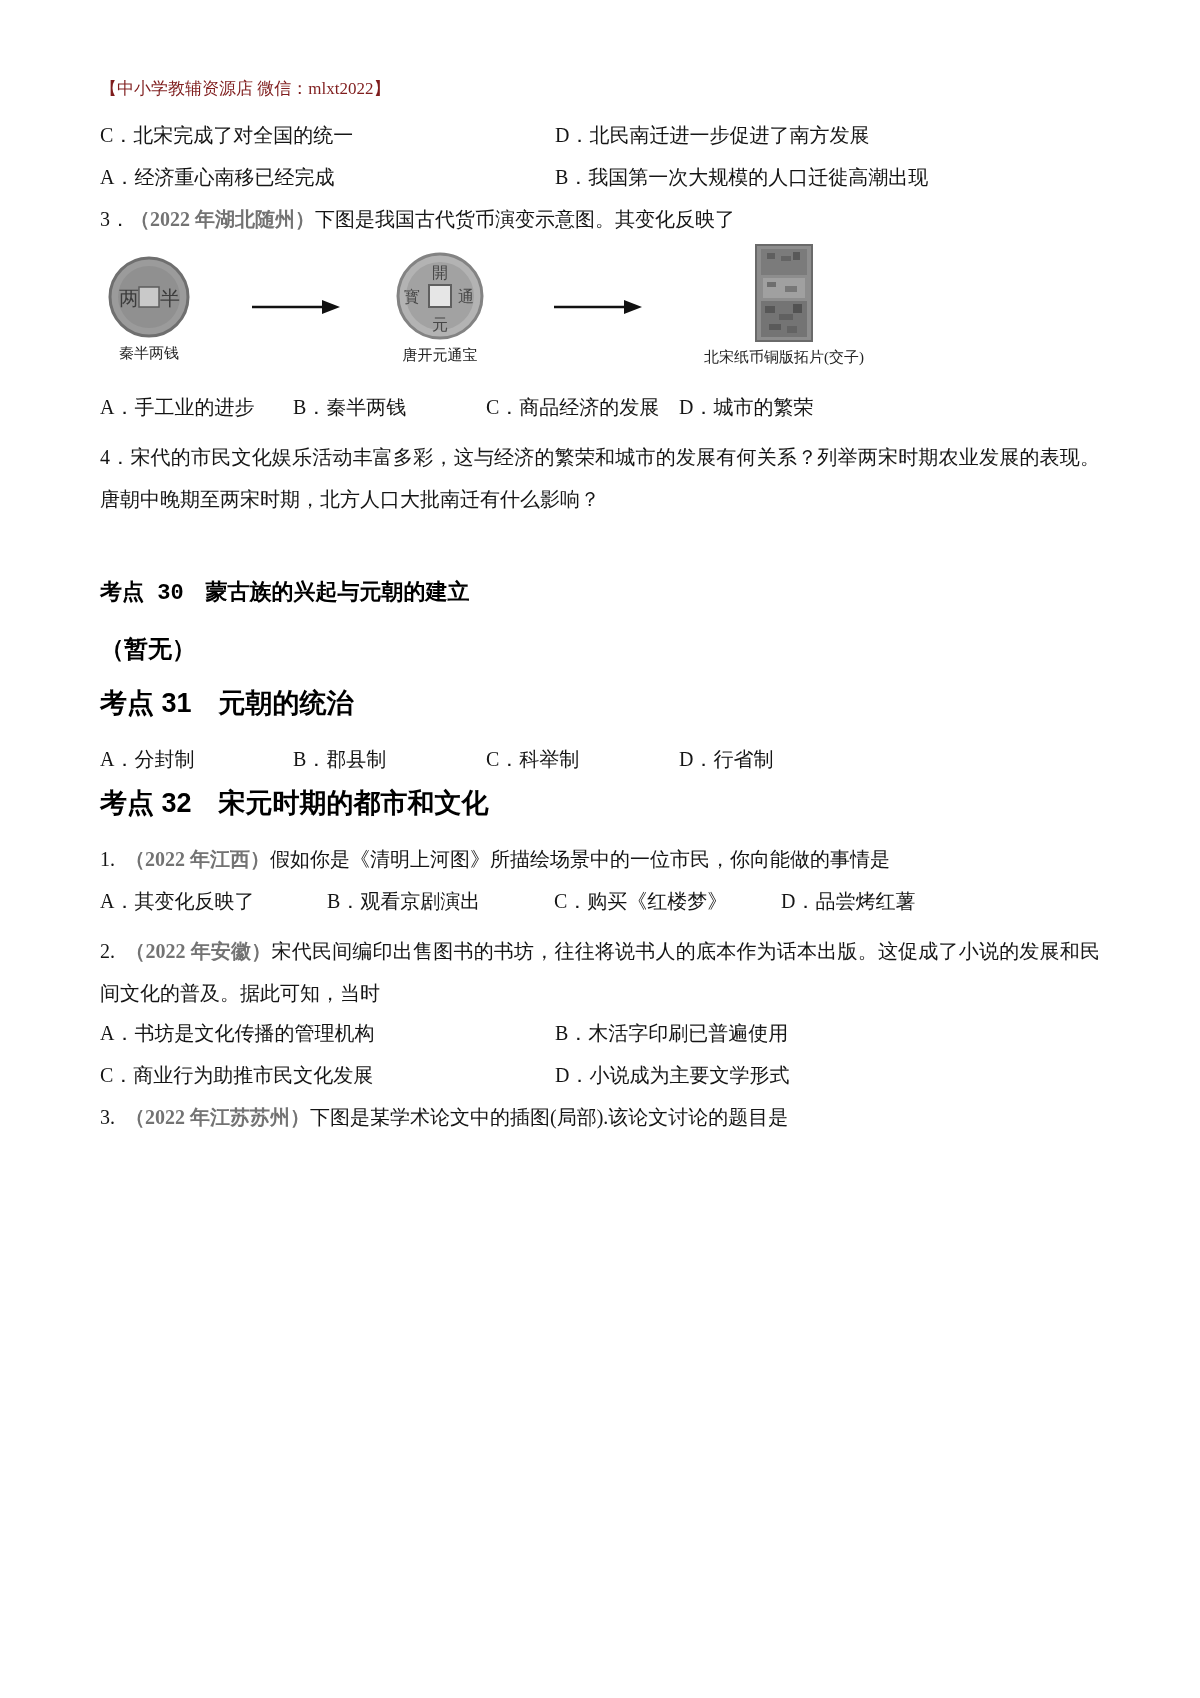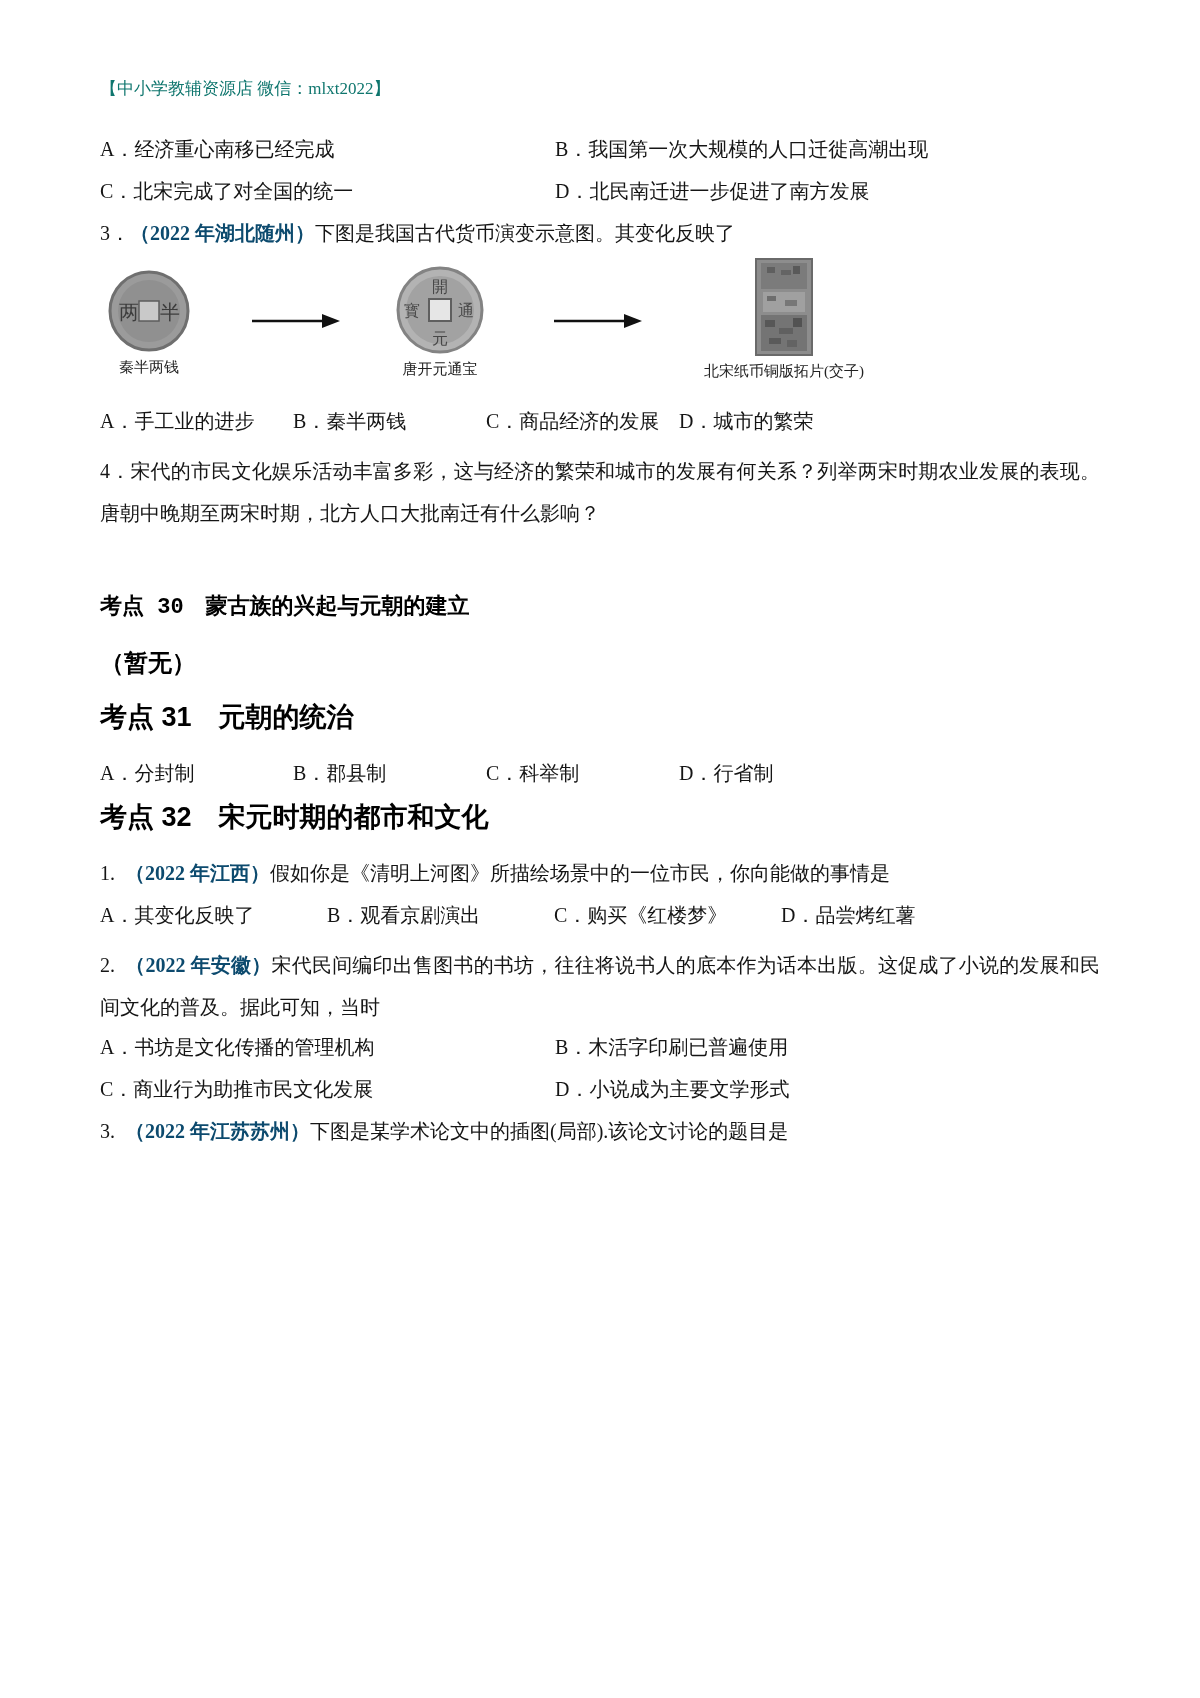--- a/index.html
+++ b/index.html
@@ -8,27 +8,27 @@
     position:relative;
     width:1200px;
     min-height:1698px;
     margin:0 auto;
     background:#ffffff;
     padding:78px 100px 60px 100px;
     font-family:"Liberation Serif","DejaVu Serif",serif;
     font-size:20px;
     color:#151515;
   }
-  .doc-header { font-size:17px; line-height:22px; margin-bottom:36px; color:#0f766e; }
+  .doc-header { font-size:17px; line-height:22px; margin-bottom:22px; color:#7f1d1d; }
   .line { line-height:26px; margin-bottom:12px; }
   .mb16 { margin-bottom:16px; }
   .row2col { display:flex; line-height:26px; margin-bottom:16px; }
   .row2col .c1 { width:455px; }
   .row2col .c2 { flex:1; }
-  .q-source { color:#0c4a6e; font-weight:bold; }
+  .q-source { color:#737373; font-weight:bold; }
   .q-num { }
   .sp { margin-right:10px; }
   .para { line-height:42px; text-align:justify; }
   .optrow4 { display:flex; line-height:26px; margin-bottom:16px; }
   .optrow4.w193 > span { width:193px; }
   .optrow4.w227 > span { width:227px; }
   .optrow4 > span:last-child { width:auto; }
   .figure { display:flex; align-items:flex-start; margin:0 0 26px 0; height:124px; }
   .fig-item { display:flex; flex-direction:column; align-items:center; }
   .fi1 { margin-left:8px; margin-top:12px; }
@@ -49,26 +49,26 @@
 </head>
 <body>
 
 <div class="page">
 
   <div class="doc-header">
     <span>【中小学教辅资源店 微信：mlxt2022】</span>
   </div>
 
   <div class="row2col">
+    <span class="c1">C．北宋完成了对全国的统一</span>
+    <span class="c2">D．北民南迁进一步促进了南方发展</span>
+  </div>
+  <div class="row2col">
     <span class="c1">A．经济重心南移已经完成</span>
     <span class="c2">B．我国第一次大规模的人口迁徙高潮出现</span>
-  </div>
-  <div class="row2col">
-    <span class="c1">C．北宋完成了对全国的统一</span>
-    <span class="c2">D．北民南迁进一步促进了南方发展</span>
   </div>
 
   <div class="line">
     <span class="q-num">3．</span><span class="q-source">（2022 年湖北随州）</span><span>下图是我国古代货币演变示意图。其变化反映了</span>
   </div>
 
   <div class="figure">
     <div class="fig-item fi1">
       <svg width="82" height="82" viewBox="0 0 82 82">
         <circle cx="41" cy="41" r="39" fill="#9b9b9b" stroke="#6f6f6f" stroke-width="3"></circle>

